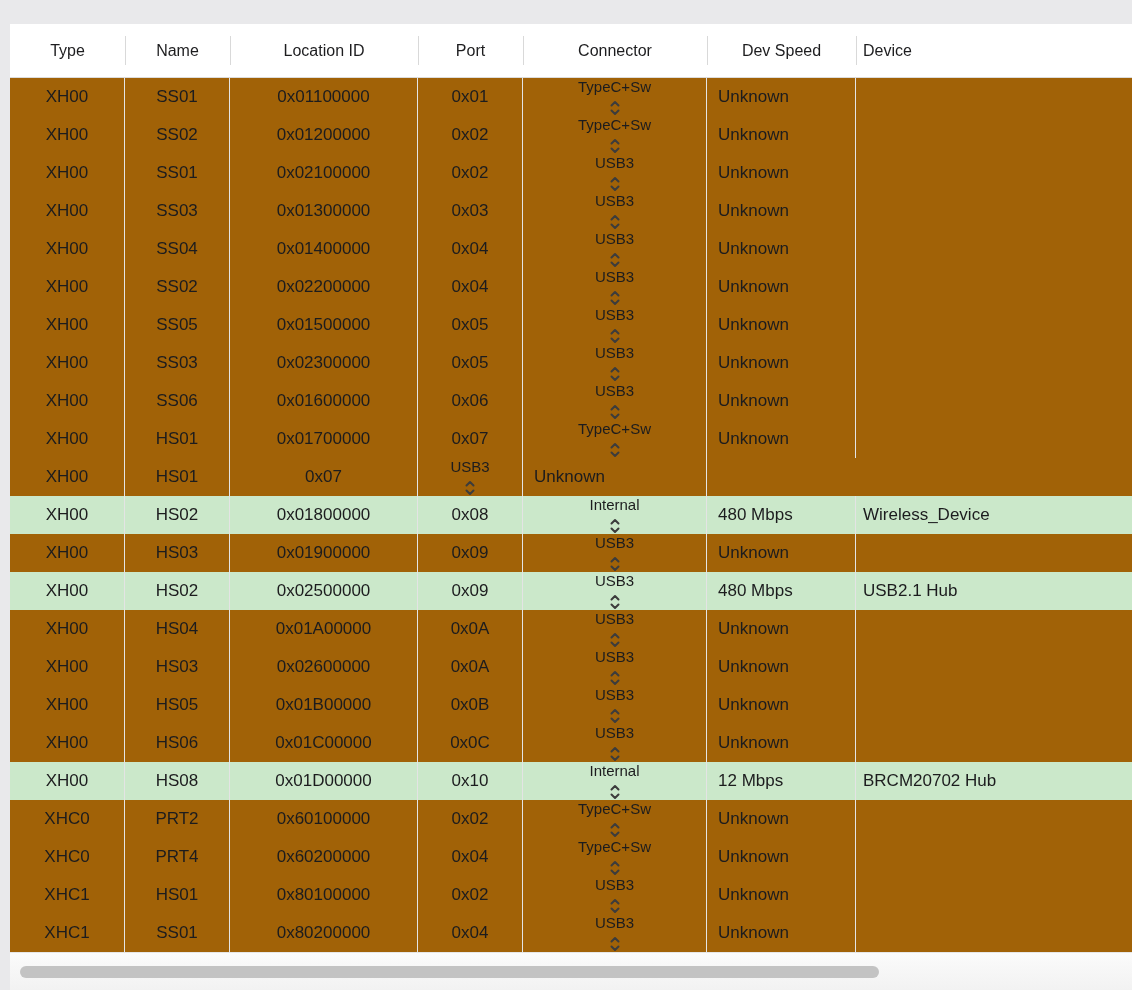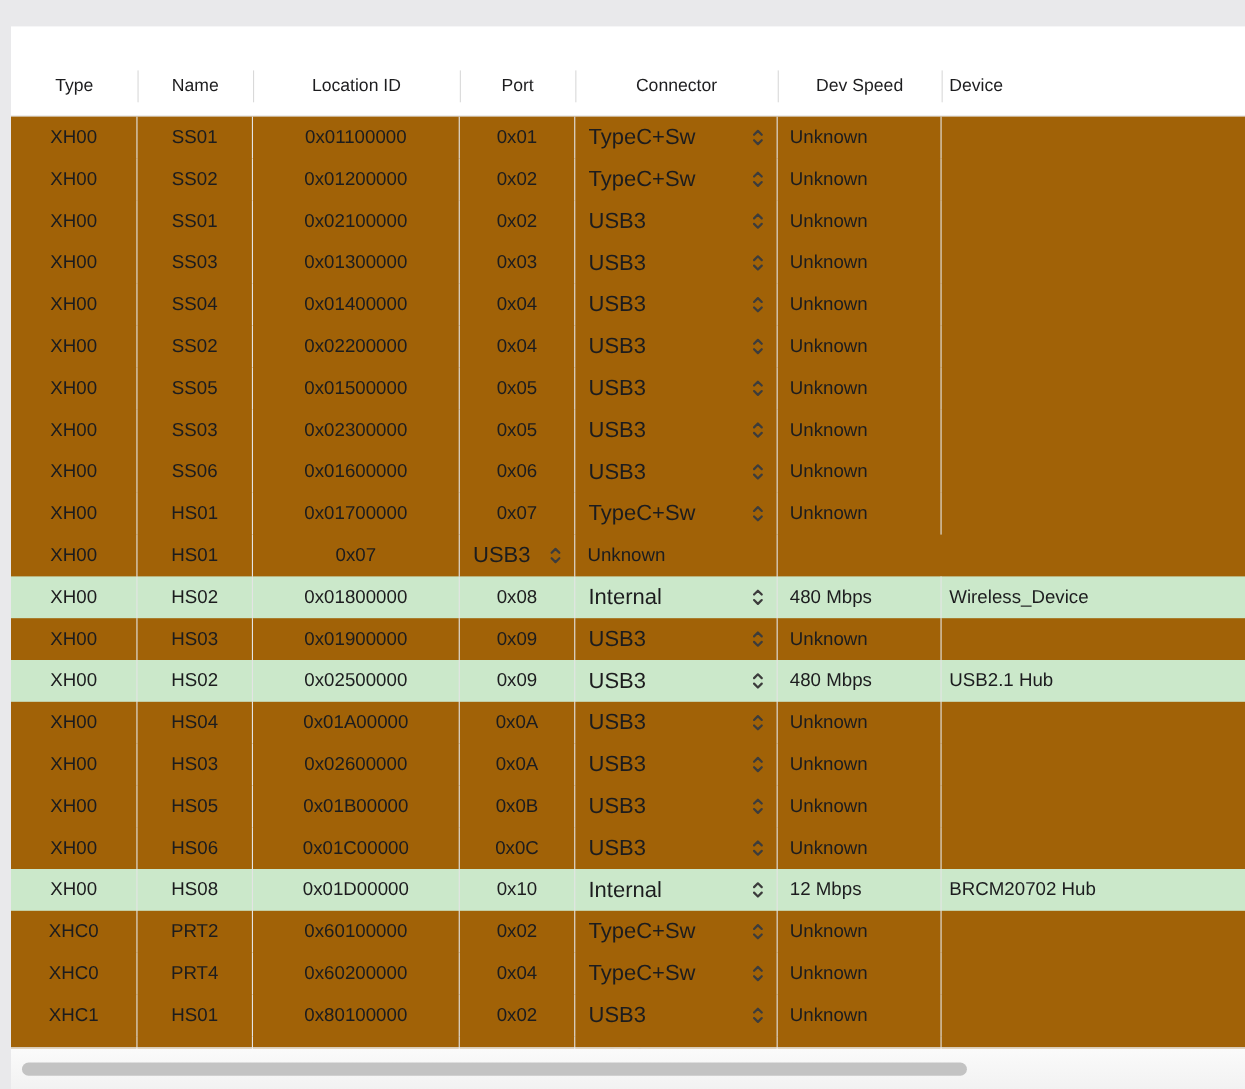--- a/index.html
+++ b/index.html
@@ -20,21 +20,20 @@
     background: #ffffff;
   }
   
   .hdr {
     display: grid;
     grid-template-columns: 115px 105px 188px 105px 184px 149px 1fr;
     height: 54px;
     background: #ffffff;
     border-bottom: 1px solid #dcdcdc;
     box-sizing: border-box;
-    margin-top: 28px;
   }
   .hdr-cell {
     position: relative;
     display: flex;
     align-items: center;
     justify-content: center;
     font-size: 16px;
     color: #1d1d1f;
     user-select: none;
   }
@@ -66,21 +65,22 @@
     font-size: 17px;
     color: #1c1c1e;
     border-right: 1px solid #e4e4e4;
     box-sizing: border-box;
     white-space: nowrap;
     overflow: hidden;
   }
   .cell.connector {
     justify-content: space-between;
     padding: 0 12px 0 12px;
-    font-size: 20px;
+    font-size: 15px;
+    flex-direction: column;
   }
   .cell.devspeed {
     justify-content: flex-start;
     padding-left: 11px;
   }
   .cell.device {
     justify-content: flex-start;
     padding-left: 7px;
     border-right: none;
     text-align: right;

